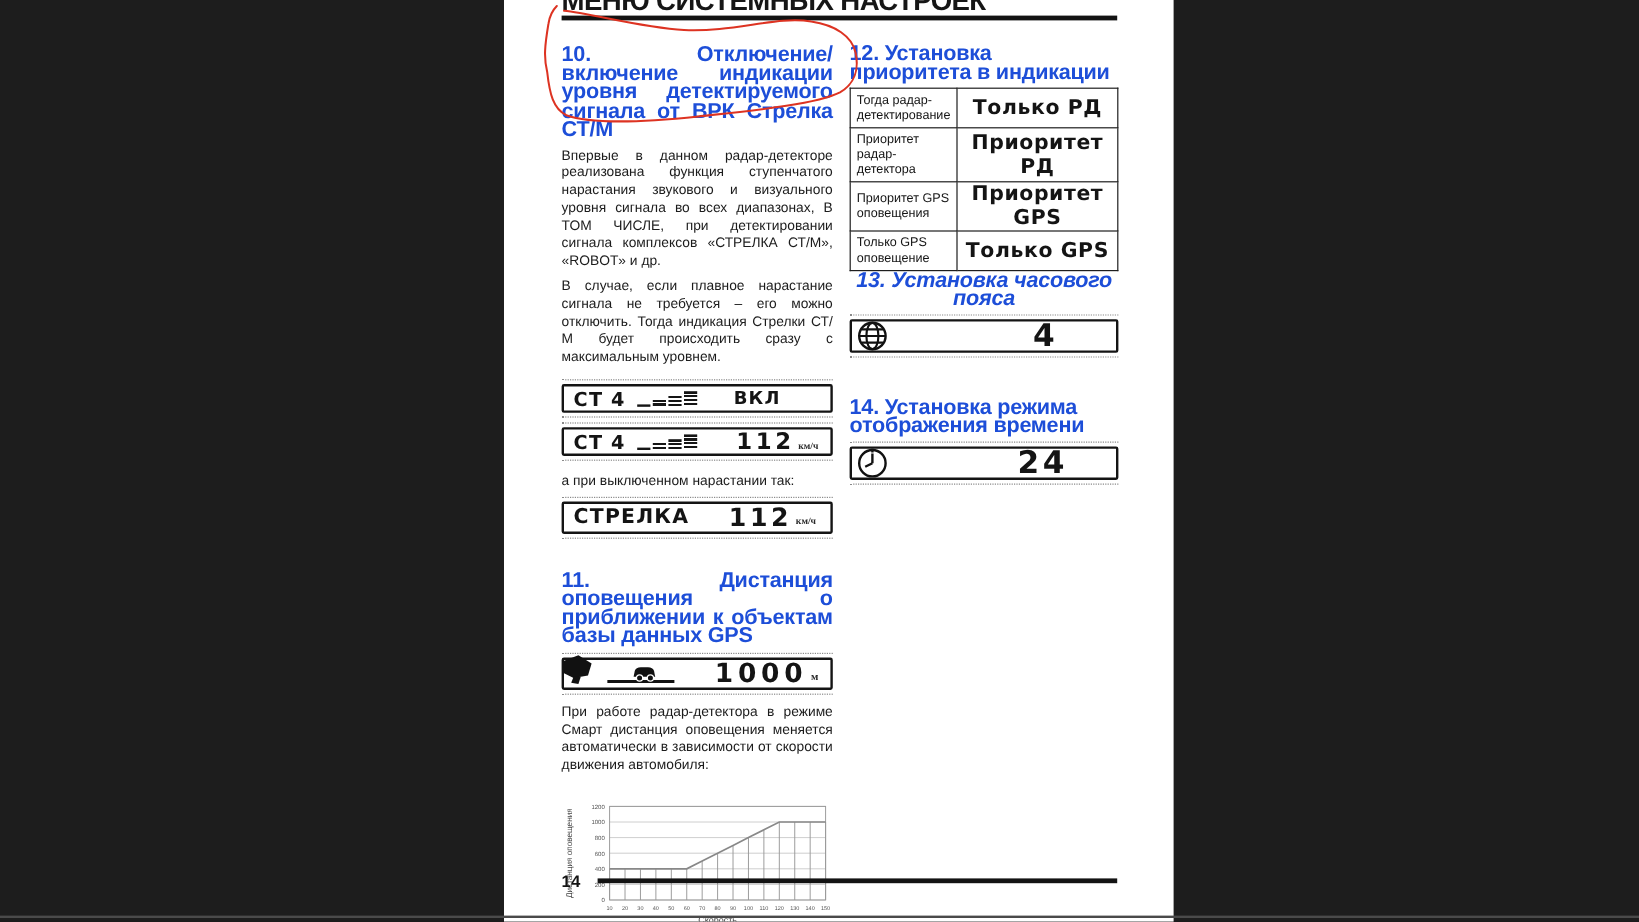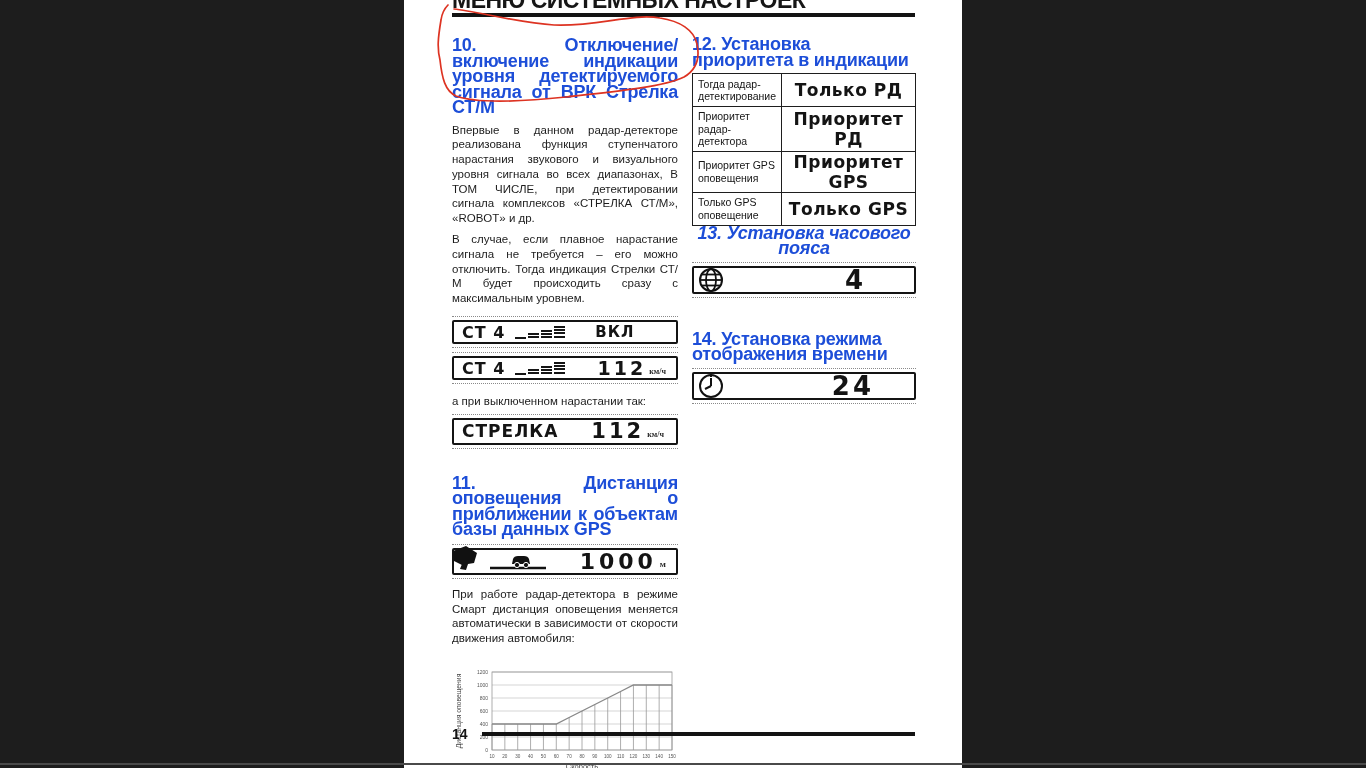--- a/index.html
+++ b/index.html
@@ -1,19 +1,19 @@
 <!DOCTYPE html>
 <html><head>
 <meta charset="utf-8">
 <style>
   * { margin:0; padding:0; box-sizing:border-box; }
   html,body { width:1366px; height:768px; overflow:hidden;
     background:#1d1d1d; font-family:"Liberation Sans", sans-serif; color:#141414; }
 
-  .page { position:absolute; left:404px; top:0; width:558px; height:768px;
+  .page { position:absolute; left:420px; top:0; width:558px; height:768px;
     background:#ffffff; overflow:hidden;padding-left:11px; }
 
   .doc-title { position:absolute; left:48px; top:-13px; width:463px;
     font-size:23px; font-weight:bold; letter-spacing:-0.5px; color:#161616; }
   .title-rule { position:absolute; left:48px; top:13px; width:463px; height:4px; background:#131313; }
 
   .col-left  { position:absolute; left:48px;  top:0; width:226px; }
   .col-right { position:absolute; left:288px; top:0; width:224px; }
 
   .sec-heading { font-size:18px; font-weight:bold; line-height:15.5px;

